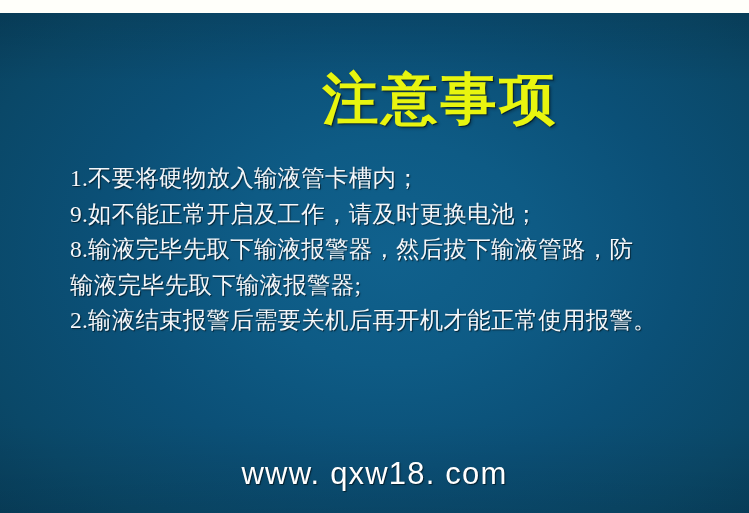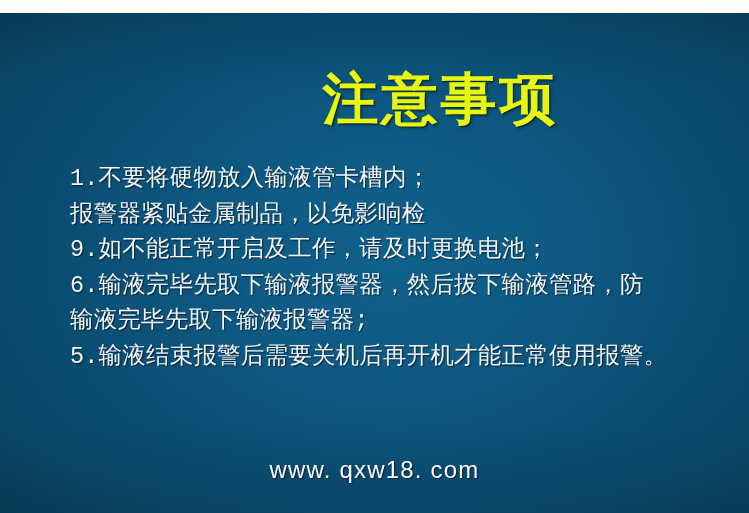--- a/index.html
+++ b/index.html
@@ -93,40 +93,40 @@
 
   
   #body-text {
     position: absolute;
     left: 70px;
     top: 148px;
     width: 640px;
   }
 
   .line {
-    font-family: Liberation Mono, monospace;
+    font-family: Liberation Serif, serif;
     font-size: 23.5px;
     line-height: 35.5px;
     color: #f4f7fa;
     white-space: nowrap;
     letter-spacing: 0.2px;
     text-shadow:
        1px 1px 0 rgba(0,0,0,0.40),
        1px 1px 2px rgba(0,0,0,0.28);
   }
 
   
   #site-url {
     position: absolute;
     left: 0;
     top: 443px;
     width: 749px;
     text-align: center;
     font-family: "Liberation Sans", "DejaVu Sans", sans-serif;
-    font-size: 24px;
+    font-size: 31px;
     font-weight: normal;
     color: #ffffff;
     letter-spacing: 1.2px;
     white-space: pre;
     text-shadow:
        1px 1px 0 rgba(0,0,0,0.40),
        1px 1px 2px rgba(0,0,0,0.25);
   }
 </style>
 </head>
@@ -137,23 +137,22 @@
   <div id="top-strip"></div>
 
   <div id="canvas"></div>
 
   <div id="content">
 
     <div id="title">注意事项</div>
 
     <div id="body-text">
       <div class="line">1.不要将硬物放入输液管卡槽内；</div>
-      <div class="line">报警器紧贴金属制品，以免影响检</div>
       <div class="line">9.如不能正常开启及工作，请及时更换电池；</div>
-      <div class="line">6.输液完毕先取下输液报警器，然后拔下输液管路，防</div>
+      <div class="line">8.输液完毕先取下输液报警器，然后拔下输液管路，防</div>
       <div class="line">输液完毕先取下输液报警器;</div>
-      <div class="line">5.输液结束报警后需要关机后再开机才能正常使用报警。</div>
+      <div class="line">2.输液结束报警后需要关机后再开机才能正常使用报警。</div>
     </div>
 
     <div id="site-url">www. qxw18. com</div>
 
   </div>
 </div>
 
 </body></html>

